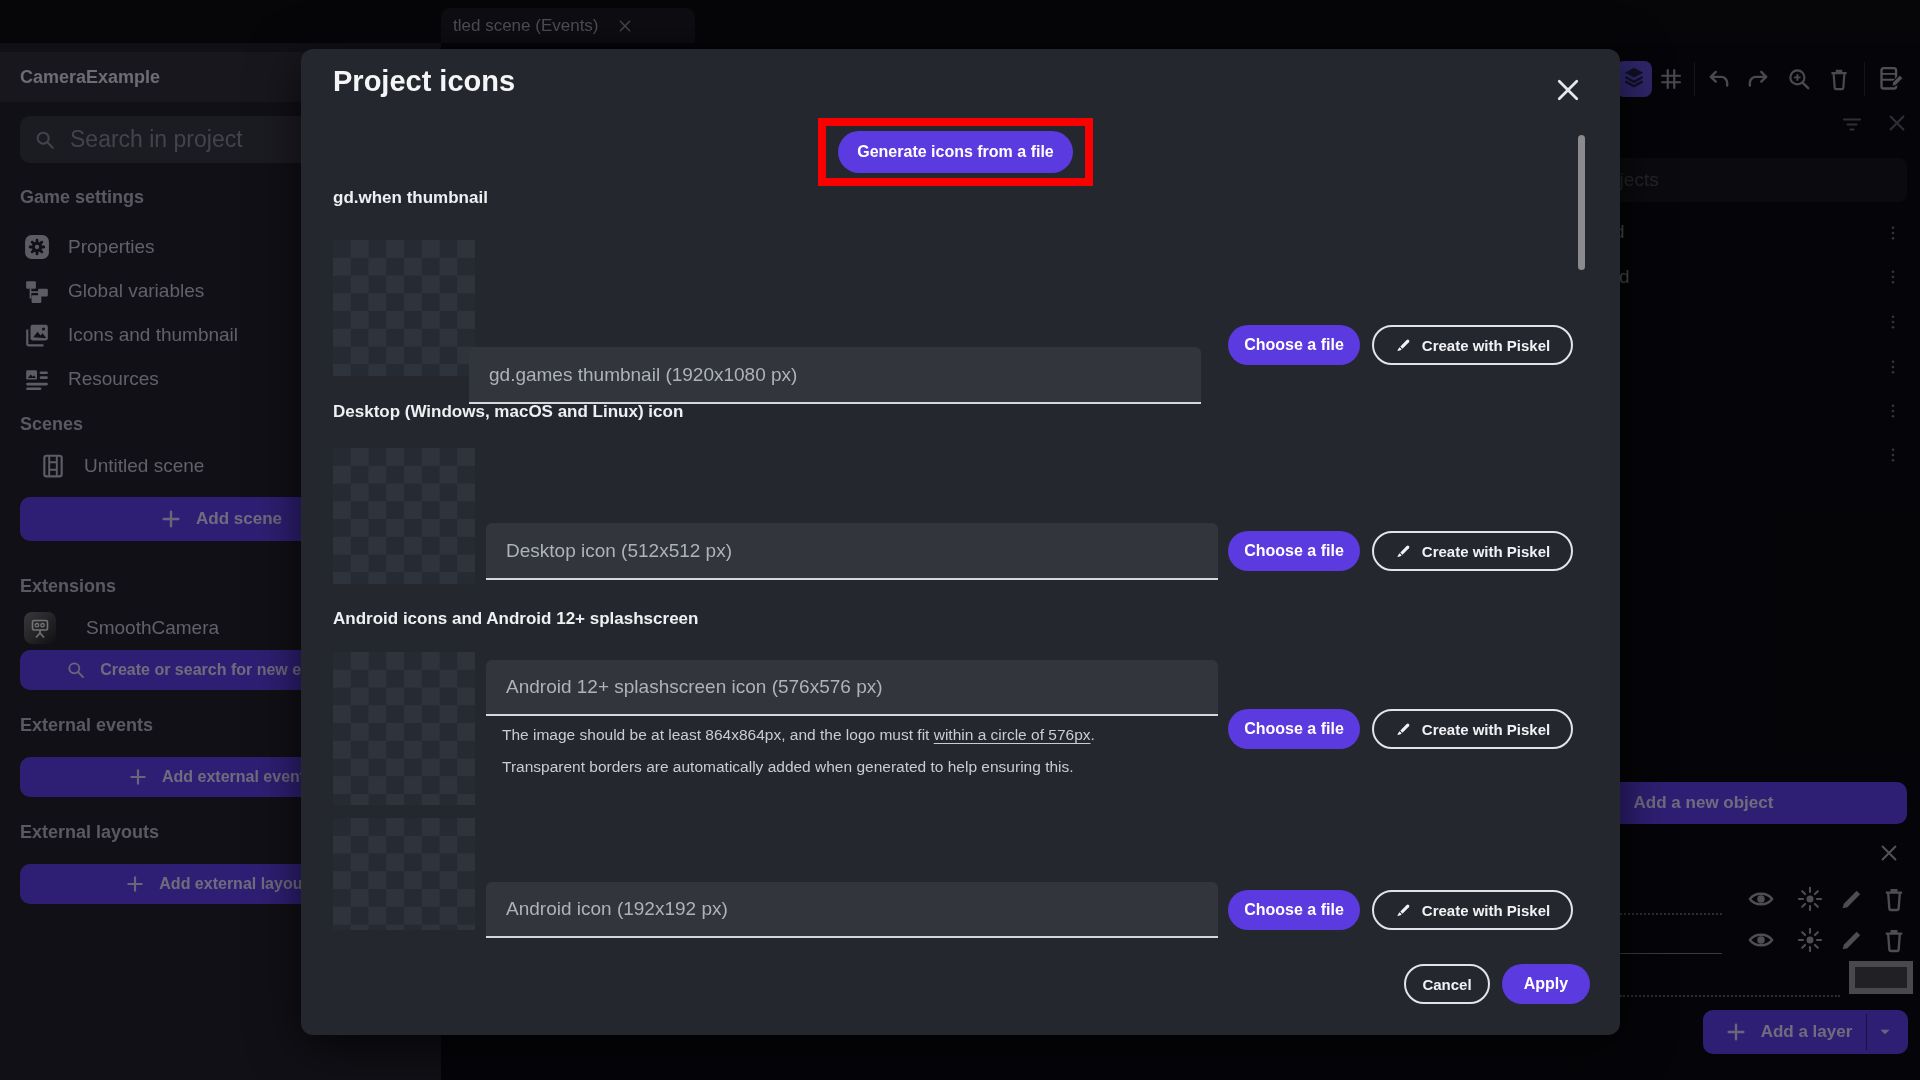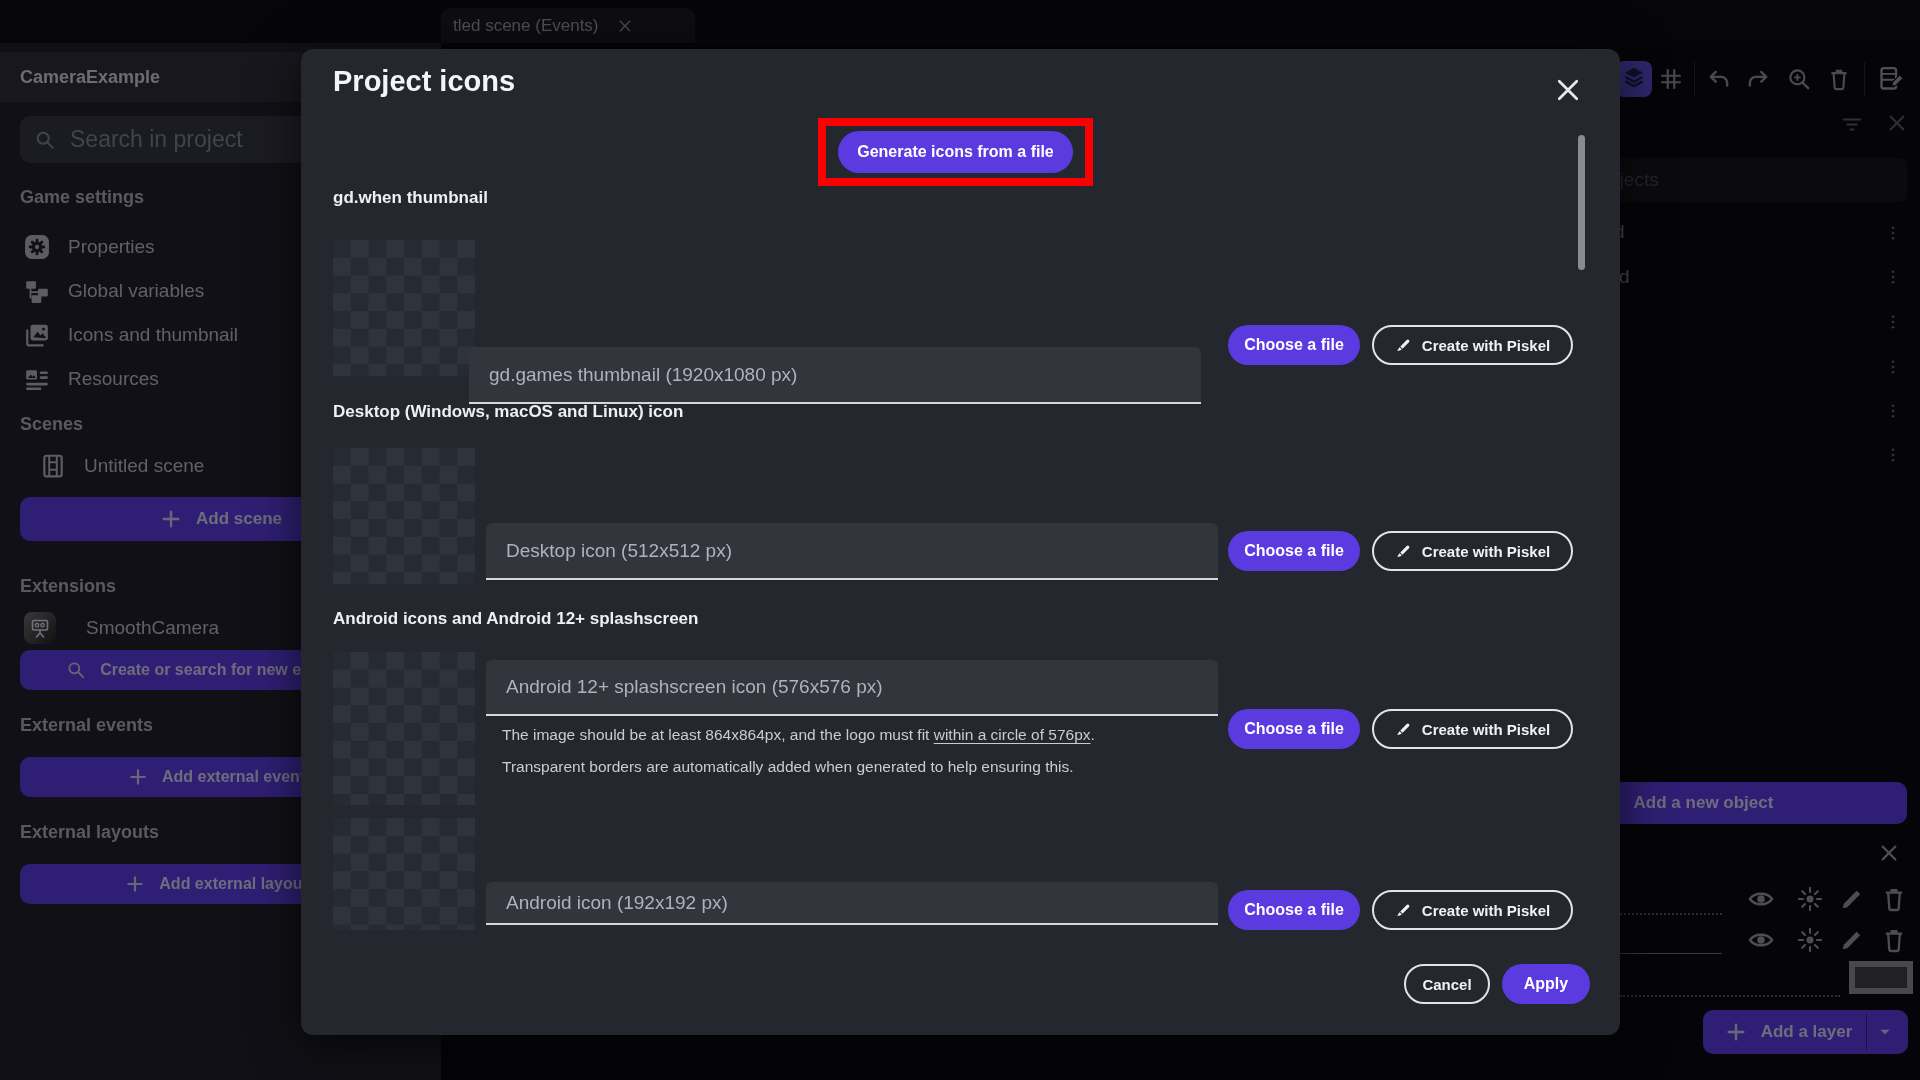--- a/index.html
+++ b/index.html
@@ -437,21 +437,21 @@
         <span>Choose a file</span>
       </button>
     <button class="abs piskel-btn" style="left:1071px;top:660px;">
       <span style="width:17px;height:17px;color:#f2f2f4;"><svg width="17" height="17" viewBox="0 0 24 24">
             <use href="#i-brush"></use>
           </svg></span>
       <span>Create with Piskel</span>
     </button>
 
     <div class="abs checker" style="left:32px;top:769px;height:112px;"></div>
-    <input class="abs m-input" style="left: 185px; top: 833px; height: 43px;" readonly="" placeholder="Android icon (192x192 px)">
+    <input class="abs m-input" style="left: 185px; top: 833px; height: 56px;" readonly="" placeholder="Android icon (192x192 px)">
     <button class="abs pbtn choose-btn" style="left:927px;top:841px;">
         <span>Choose a file</span>
       </button>
     <button class="abs piskel-btn" style="left:1071px;top:841px;">
       <span style="width:17px;height:17px;color:#f2f2f4;"><svg width="17" height="17" viewBox="0 0 24 24">
             <use href="#i-brush"></use>
           </svg></span>
       <span>Create with Piskel</span>
     </button>
 

